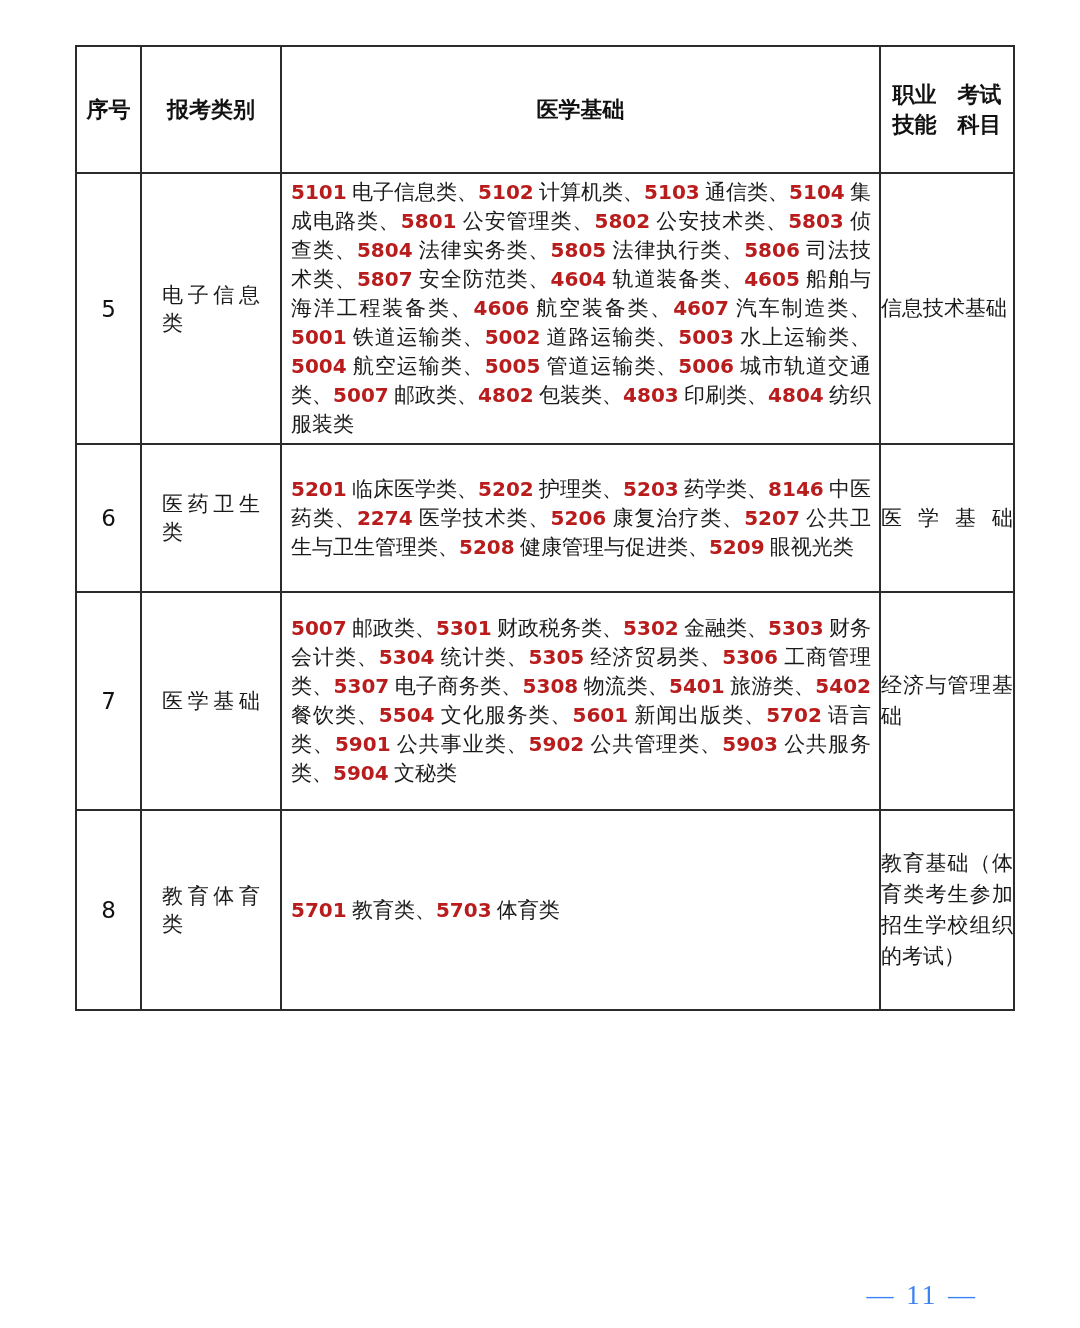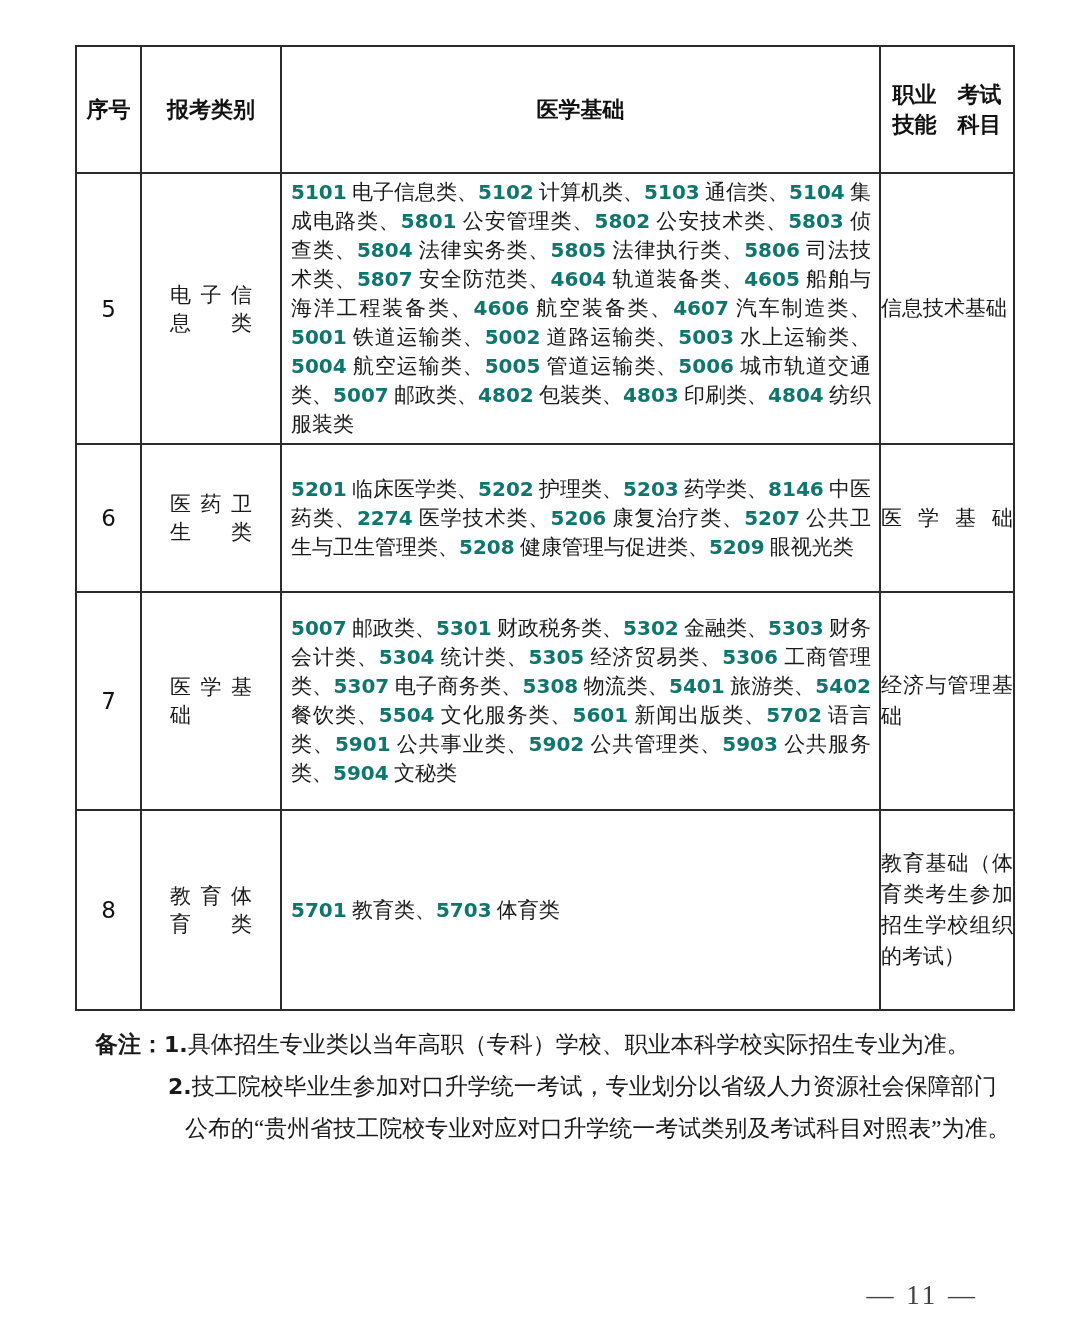--- a/index.html
+++ b/index.html
@@ -34,53 +34,53 @@
     display:flex;flex-direction:row;justify-content:center;
     align-items:center;height:100%;row-gap:30px;
   }
 
   td.no-cell{
     text-align:center;
     font-family:"DejaVu Sans",sans-serif;
     font-size:23px;color:#111;
   }
   td.cat-cell{
-    font-size:21px;padding:0 28px;
+    font-size:21px;padding:0 20px;
     text-align:justify;text-align-last:justify;
   }
   td.majors-cell{
     font-size:21px;line-height:29px;
     text-align:justify;padding:4px 8px 4px 9px;
   }
   td.subject-cell{
     font-size:21px;line-height:31px;
     text-align:justify;padding:0 0;
   }
   td.subject-cell.spread{text-align-last:justify;}
 
   .num{
     font-family:"DejaVu Sans",sans-serif;
-    font-weight:700;font-size:20px;color:#0f766e;
+    font-weight:700;font-size:20px;color:#b91c1c;
   }
 
   
   .notes{position:absolute;left:95px;top:1024px;width:920px;font-size:23px;}
   .note-line{line-height:42px;white-space:nowrap;}
   .note-line.l2{margin-left:73px;}
   .note-line.l3{margin-left:90px;}
   .notes-label{font-weight:700;}
   .note-num{
     font-family:"DejaVu Sans",sans-serif;
     font-weight:700;font-size:22px;
   }
 
   
   .page-number{
     position:absolute;right:102px;top:1280px;
-    font-size:27px;letter-spacing:3px;color:#404040;
+    font-size:27px;letter-spacing:3px;color:#3b82f6;
     font-family:"Liberation Serif",serif;
   }
 </style>
 </head>
 <body>
 
 <div class="page">
 
   <table class="main-table">
     <colgroup>
@@ -123,27 +123,16 @@
       </tr>
       <tr class="row-8">
         <td class="no-cell">8</td>
         <td class="cat-cell">教育体育类</td>
         <td class="majors-cell"><span class="num">5701</span> 教育类、<span class="num">5703</span> 体育类</td>
         <td class="subject-cell">教育基础（体育类考生参加招生学校组织的考试）</td>
       </tr>
     </tbody>
   </table>
 
-  <div class="notes">
-    <div class="note-line l1">
-      <span class="notes-label">备注：</span><span class="note-num">1.</span><span>具体招生专业类以当年高职（专科）学校、职业本科学校实际招生专业为准。</span>
-    </div>
-    <div class="note-line l2">
-      <span class="note-num">2.</span><span>技工院校毕业生参加对口升学统一考试，专业划分以省级人力资源社会保障部门</span>
-    </div>
-    <div class="note-line l3">
-      <span>公布的“贵州省技工院校专业对应对口升学统一考试类别及考试科目对照表”为准。</span>
-    </div>
-  </div>
 
   <div class="page-number">— 11 —</div>
 
 </div>
 
 </body></html>

